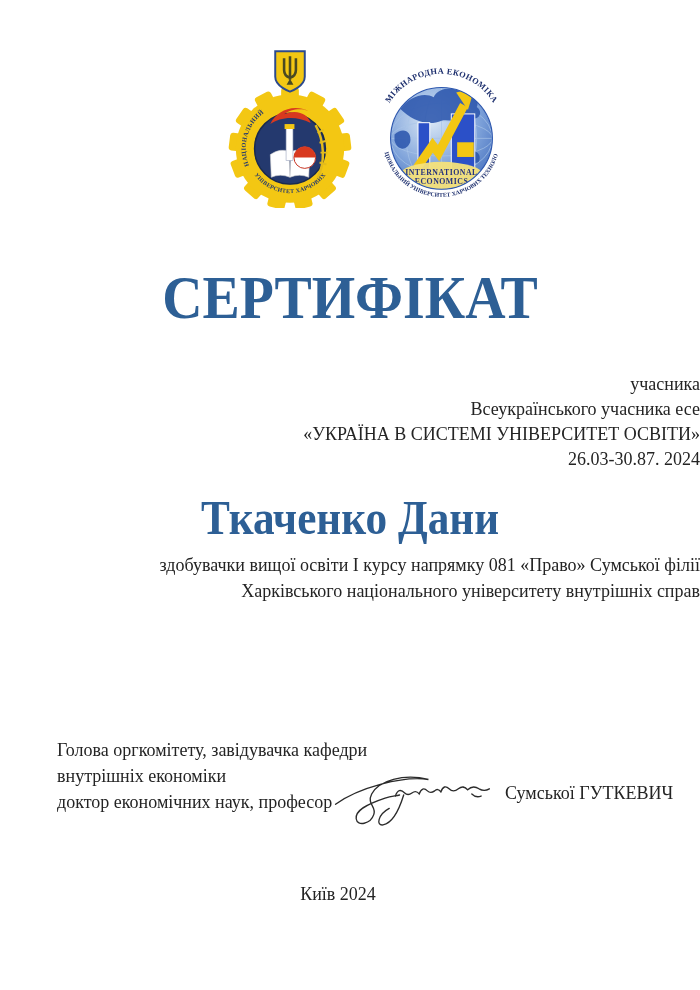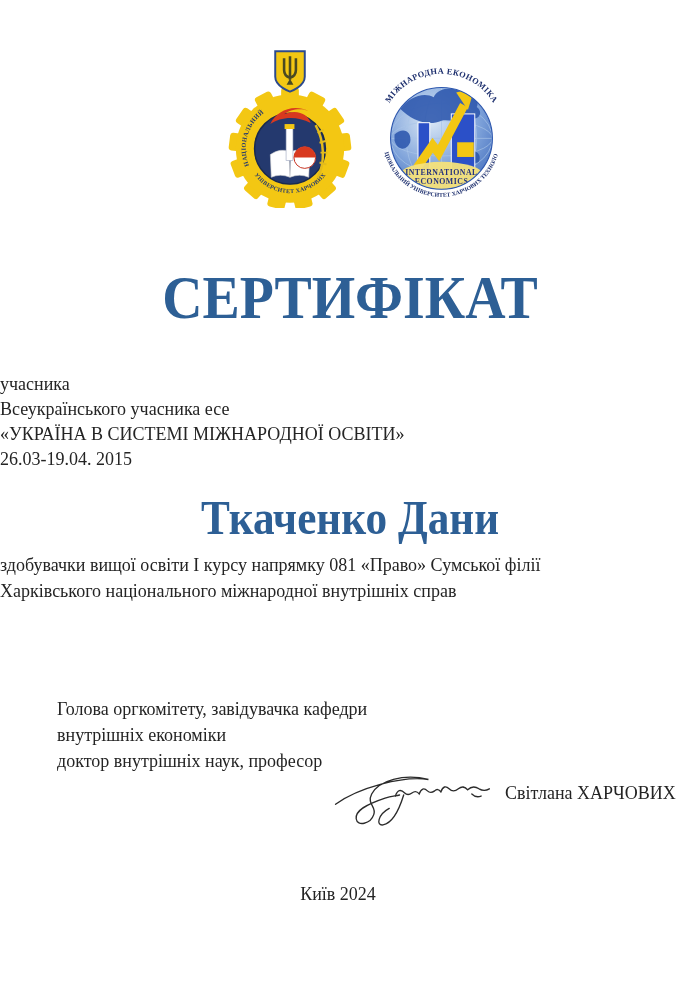--- a/index.html
+++ b/index.html
@@ -13,34 +13,34 @@
     padding-left:36px;
   }
   .logo-nuft svg{display:block;}
   .logo-iie{margin-top:8px;}
   .cert-title{
     position:absolute;top:266px;left:0;right:0;text-align:center;
     font-size:62px;line-height:1;font-weight:bold;color:#2d5f95;
     transform:scaleX(.9);transform-origin:50% 50%;letter-spacing:0px;white-space:nowrap;
   }
   .subtitle{
-    position:absolute;top:372px;left:0;right:0;text-align:left;
+    position:absolute;top:372px;left:0;right:0;text-align:right;
     font-size:18px;line-height:25px;color:#242424;
   }
   .recipient-name{
     position:absolute;top:494px;left:0;right:0;text-align:center;
     font-size:48px;line-height:1;font-weight:bold;color:#2d5f95;
     transform:scaleX(.9);transform-origin:50% 50%;white-space:nowrap;
   }
   .recipient-desc{
-    position:absolute;top:552px;left:0;right:0;text-align:left;
+    position:absolute;top:552px;left:0;right:0;text-align:right;
     font-size:18px;line-height:26px;color:#242424;
   }
   .sign-roles{
-    position:absolute;top:696px;left:57px;text-align:left;
+    position:absolute;top:737px;left:57px;text-align:left;
     font-size:18px;line-height:26px;color:#242424;
   }
   .sign-scrawl{position:absolute;top:763px;left:328px;width:172px;height:64px;}
   .sign-name{
     position:absolute;top:783px;left:505px;font-size:18px;color:#242424;white-space:nowrap;
   }
   .footer-city{
     position:absolute;top:884px;left:0;right:0;text-align:center;
     font-size:18px;color:#242424;transform:translateX(-12px);
   }
@@ -178,42 +178,42 @@
         </g>
       </svg>
     </div>
   </div>
 
   <div class="cert-title">СЕРТИФІКАТ</div>
 
   <div class="subtitle">
     <div>учасника</div>
     <div>Всеукраїнського учасника есе</div>
-    <div>«УКРАЇНА В СИСТЕМІ МІЖНАРОДНОЇ ОСВІТИ»</div>
-    <div>26.03-19.04. 2015</div>
+    <div>«УКРАЇНА В СИСТЕМІ УНІВЕРСИТЕТ ОСВІТИ»</div>
+    <div>26.03-30.87. 2024</div>
   </div>
 
   <div class="recipient-name">Ткаченко Дани</div>
   <div class="recipient-desc">
     <div>здобувачки вищої освіти І курсу напрямку 081 «Право» Сумської філії</div>
-    <div>Харківського національного міжнародної внутрішніх справ</div>
+    <div>Харківського національного університету внутрішніх справ</div>
   </div>
 
   <div class="sign-roles">
     <div>Голова оргкомітету, завідувачка кафедри</div>
     <div>внутрішніх економіки</div>
-    <div>доктор внутрішніх наук, професор</div>
+    <div>доктор економічних наук, професор</div>
   </div>
 
   <svg class="sign-scrawl" viewBox="0 0 160 62">
     <g stroke="#2b2b2b" stroke-width="1.3" fill="none" stroke-linecap="round">
       <path d="M4,40 C26,24 70,12 94,16 C70,10 46,17 39,30 C34,40 44,42 41,50 C38,59 25,62 24,54 C23,46 34,40 52,34 C58,32 62,32 66,31"></path>
       <path d="M62,32 q3,-9 9,-3 q3,3 7,0 q4,-3 7,1 q3,-8 8,-3 q3,3 7,0 q3,-3 6,1 q3,-8 8,-3 q4,4 9,0 q5,-4 9,1 q5,-5 11,-1 q5,3 10,0"></path>
       <path d="M70,31 C66,44 60,58 50,60 C43,61 45,50 56,44"></path>
       <path d="M136,30 q4,4 9,2"></path>
     </g>
   </svg>
 
-  <div class="sign-name">Світлана ХАРЧОВИХ</div>
+  <div class="sign-name">Сумської ГУТКЕВИЧ</div>
 
   <div class="footer-city">Київ 2024</div>
 
 </div>
 
 </body></html>

